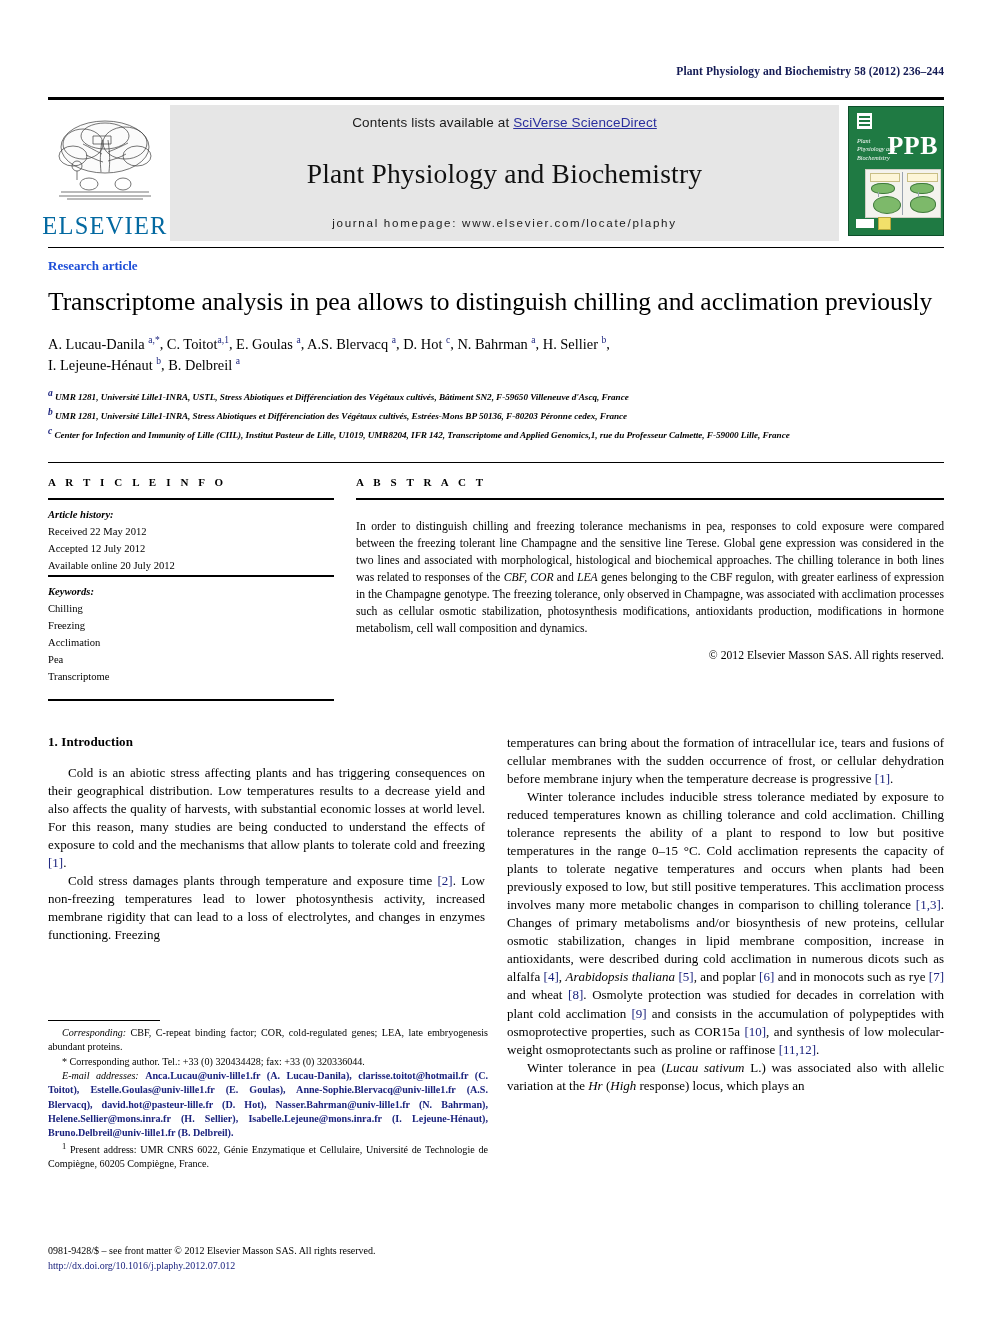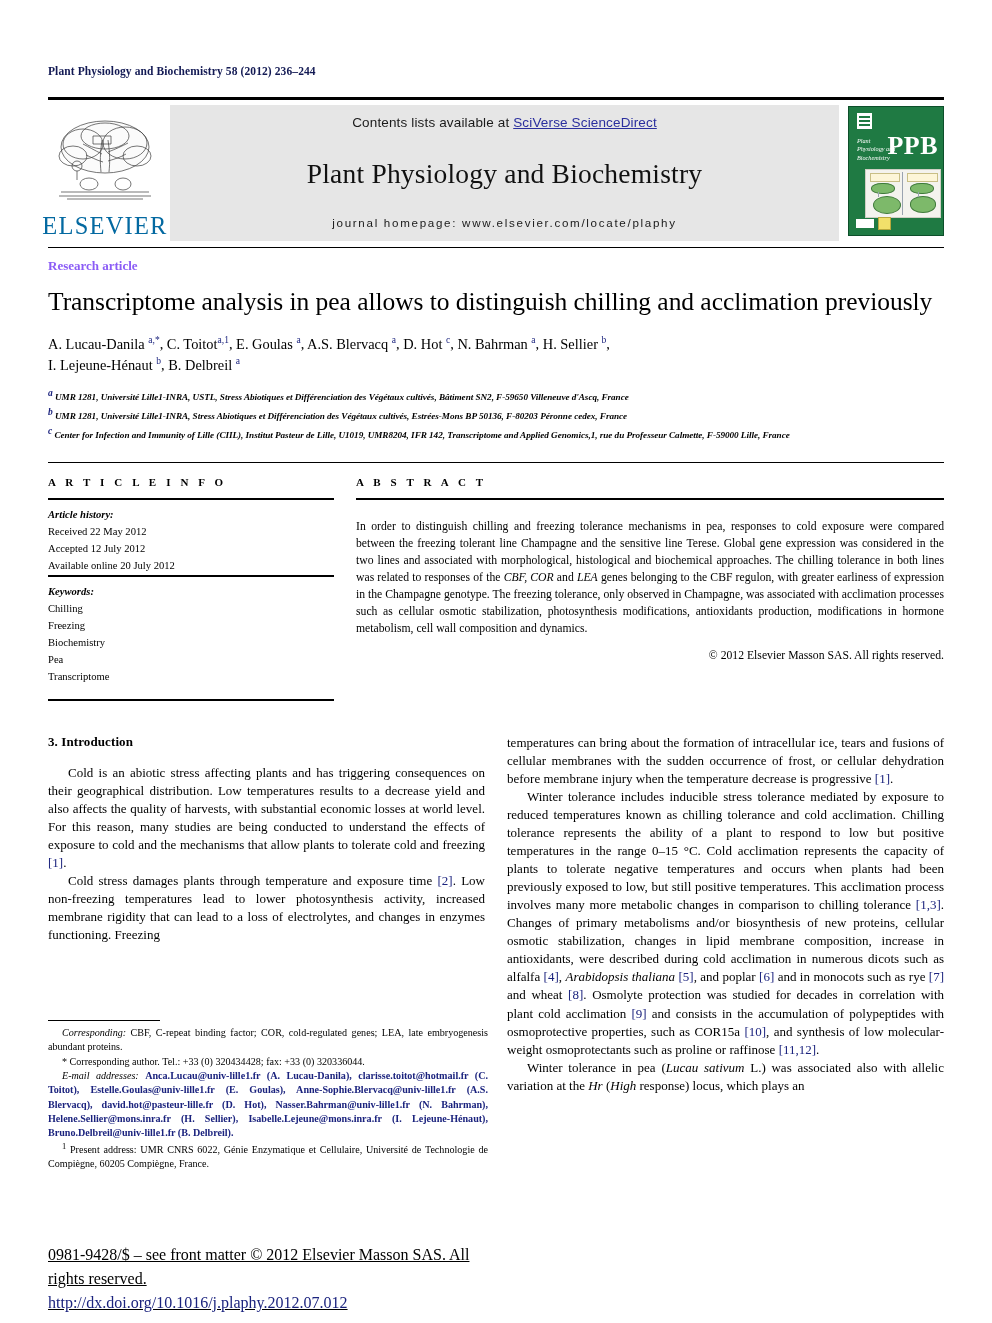--- a/index.html
+++ b/index.html
@@ -19,21 +19,21 @@
   .page {
     position: relative;
     width: 992px;
     height: 1323px;
     box-sizing: border-box;
     padding: 0 48px;
   }
 
   
   .running-head {
-    text-align: left;
+    text-align: right;
     font-size: 11.5px;
     font-weight: bold;
     color: #131a54;
     letter-spacing: .1px;
     padding-top: 66px;
     line-height: 1;
   }
 
   
   .masthead {
@@ -159,21 +159,21 @@
   .cover-footer .badge {
     width: 11px; height: 11px; background:#f2e06a; border:1px solid #b9a83c;
   }
 
   
   .rule-thin { border-top: 1px solid #000; margin-top: 6px; }
   .article-type {
     font-size: 13px;
     font-weight: bold;
     margin-top: 10px;
-    color:#8b5cf6;
+    color:#1d4ed8;
   }
   .title {
     font-size: 25.5px;
     font-weight: normal;
     line-height: 1.24;
     margin-top: 12px;
     letter-spacing: -0.05px;
     color:#000;
   }
   .authors {
@@ -264,23 +264,22 @@
     text-indent: 14px;
     margin: 0;
   }
   .fn i { font-style: italic; }
   .fn .mail { color: #1b237e; font-weight: bold; }
   .footer-block {
     position: absolute;
     left: 48px;
     top: 1243px;
     width: 460px;
-    font-size: 16px;
+    font-size: 10px;
     line-height: 1.5;
-    text-decoration: underline;
   }
   .footer-block .doi { color: #1b237e; }
 </style>
 </head>
 <body>
 
 <div class="page">
 
   <div class="running-head">Plant Physiology and Biochemistry 58 (2012) 236–244</div>
 
@@ -372,38 +371,38 @@
         <div class="lab">Article history:</div>
         <div>Received 22 May 2012</div>
         <div>Accepted 12 July 2012</div>
         <div>Available online 20 July 2012</div>
       </div>
       <div class="hr-blk"></div>
       <div class="kw">
         <div class="lab">Keywords:</div>
         <div>Chilling</div>
         <div>Freezing</div>
-        <div>Biochemistry</div>
+        <div>Acclimation</div>
         <div>Pea</div>
         <div>Transcriptome</div>
       </div>
       <div class="hr-blk"></div>
     </div>
 
     <div class="abs-col">
       <div class="sec-head">A B S T R A C T</div>
       <div class="hr-blk"></div>
       <p class="abstract"><span>In order to distinguish chilling and freezing tolerance mechanisms in pea, responses to cold exposure were compared between the freezing tolerant line Champagne and the sensitive line Terese. Global gene expression was considered in the two lines and associated with morphological, histological and biochemical approaches. The chilling tolerance in both lines was related to responses of the </span><i>CBF, COR</i><span> and </span><i>LEA</i><span> genes belonging to the CBF regulon, with greater earliness of expression in the Champagne genotype. The freezing tolerance, only observed in Champagne, was associated with acclimation processes such as cellular osmotic stabilization, photosynthesis modifications, antioxidants production, modifications in hormone metabolism, cell wall composition and dynamics.</span></p>
       <div class="copyright">© 2012 Elsevier Masson SAS. All rights reserved.</div>
     </div>
   </div>
 
   <div class="body-wrap">
     <div class="col">
-      <div class="h1">3. Introduction</div>
+      <div class="h1">1. Introduction</div>
       <p class="bodytext"><span>Cold is an abiotic stress affecting plants and has triggering consequences on their geographical distribution. Low temperatures results to a decrease yield and also affects the quality of harvests, with substantial economic losses at world level. For this reason, many studies are being conducted to understand the effects of exposure to cold and the mechanisms that allow plants to tolerate cold and freezing </span><span class="ref">[1]</span><span>.</span></p>
       <p class="bodytext"><span>Cold stress damages plants through temperature and exposure time </span><span class="ref">[2]</span><span>. Low non-freezing temperatures lead to lower photosynthesis activity, increased membrane rigidity that can lead to a loss of electrolytes, and changes in enzymes functioning. Freezing</span></p>
     </div>
 
     <div class="col">
       <p class="bodytext" style="text-indent:0"><span>temperatures can bring about the formation of intracellular ice, tears and fusions of cellular membranes with the sudden occurrence of frost, or cellular dehydration before membrane injury when the temperature decrease is progressive </span><span class="ref">[1]</span><span>.</span></p>
       <p class="bodytext"><span>Winter tolerance includes inducible stress tolerance mediated by exposure to reduced temperatures known as chilling tolerance and cold acclimation. Chilling tolerance represents the ability of a plant to respond to low but positive temperatures in the range 0–15 °C. Cold acclimation represents the capacity of plants to tolerate negative temperatures and occurs when plants had been previously exposed to low, but still positive temperatures. This acclimation process involves many more metabolic changes in comparison to chilling tolerance </span><span class="ref">[1,3]</span><span>. Changes of primary metabolisms and/or biosynthesis of new proteins, cellular osmotic stabilization, changes in lipid membrane composition, increase in antioxidants, were described during cold acclimation in numerous dicots such as alfalfa </span><span class="ref">[4]</span><span>, </span><i>Arabidopsis thaliana</i> <span class="ref">[5]</span><span>, and poplar </span><span class="ref">[6]</span><span> and in monocots such as rye </span><span class="ref">[7]</span><span> and wheat </span><span class="ref">[8]</span><span>. Osmolyte protection was studied for decades in correlation with plant cold acclimation </span><span class="ref">[9]</span><span> and consists in the accumulation of polypeptides with osmoprotective properties, such as COR15a </span><span class="ref">[10]</span><span>, and synthesis of low molecular-weight osmoprotectants such as proline or raffinose </span><span class="ref">[11,12]</span><span>.</span></p>
       <p class="bodytext"><span>Winter tolerance in pea (</span><i>Lucau sativum</i><span> L.) was associated also with allelic variation at the </span><i>Hr</i><span> (</span><i>High</i><span> response) locus, which plays an</span></p>
     </div>
   </div>

